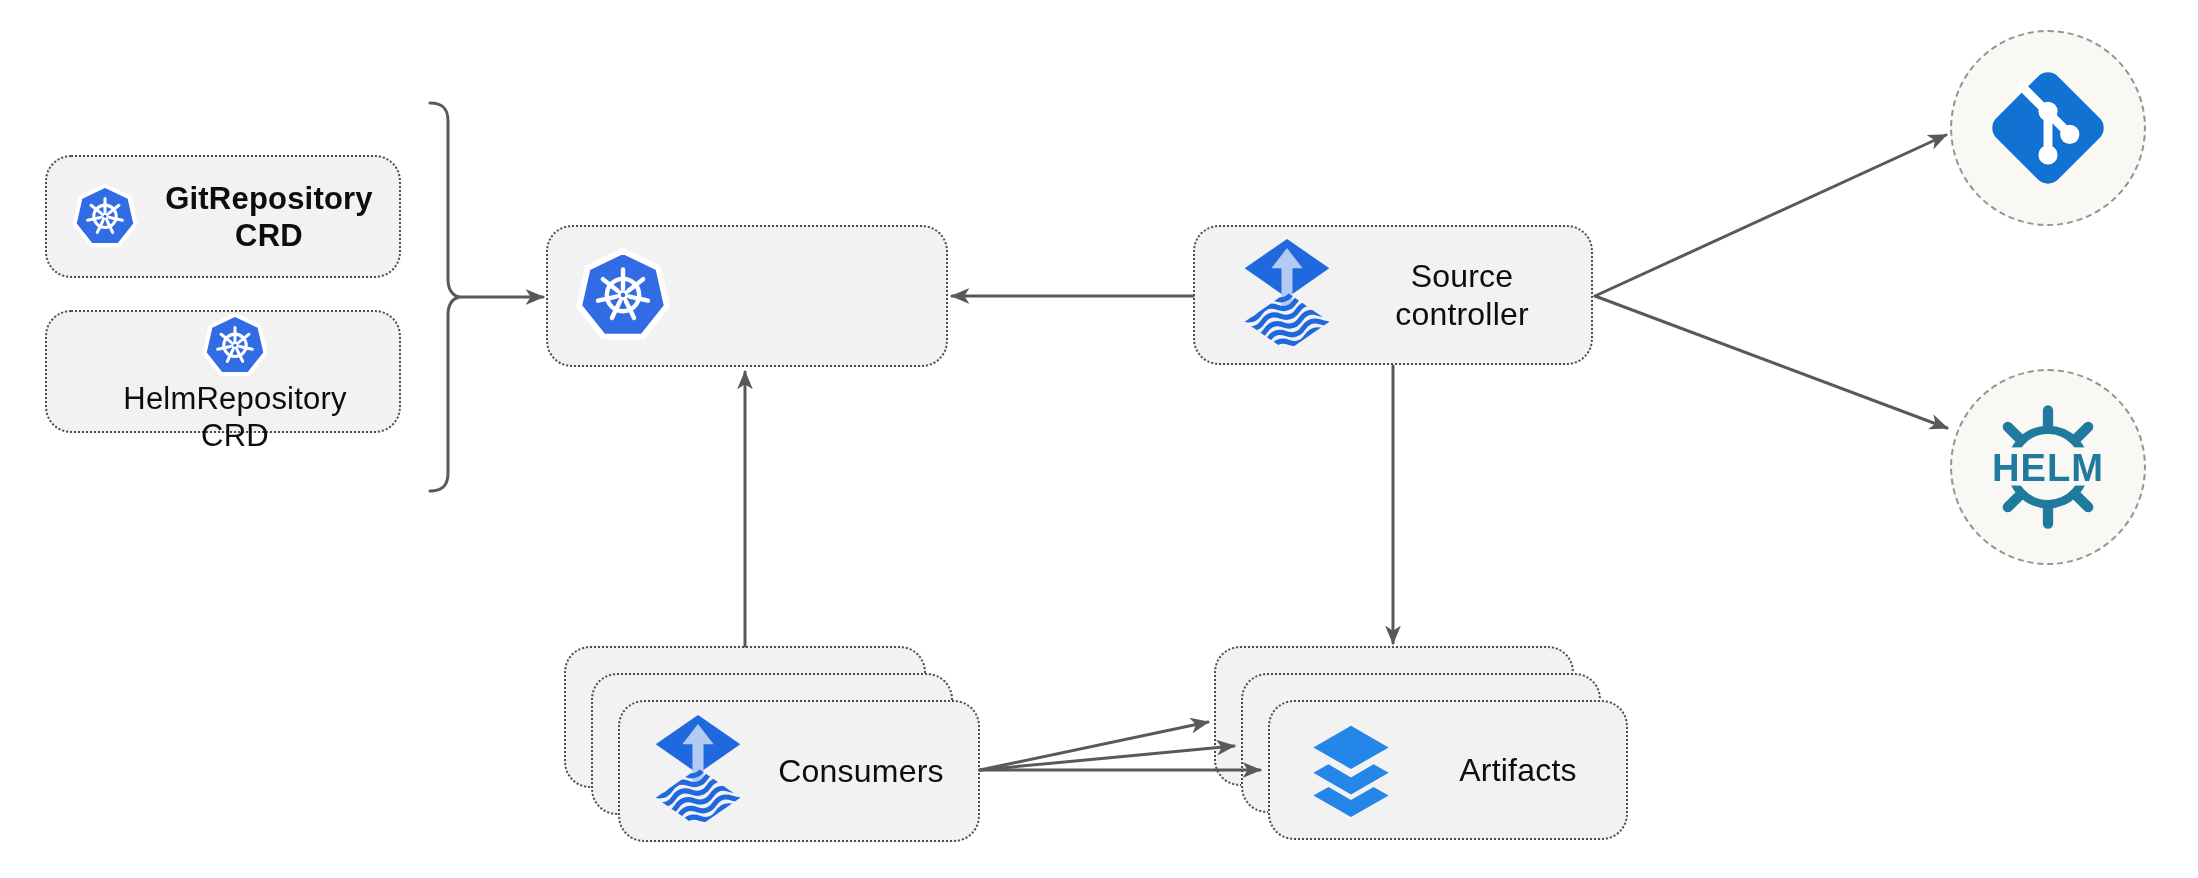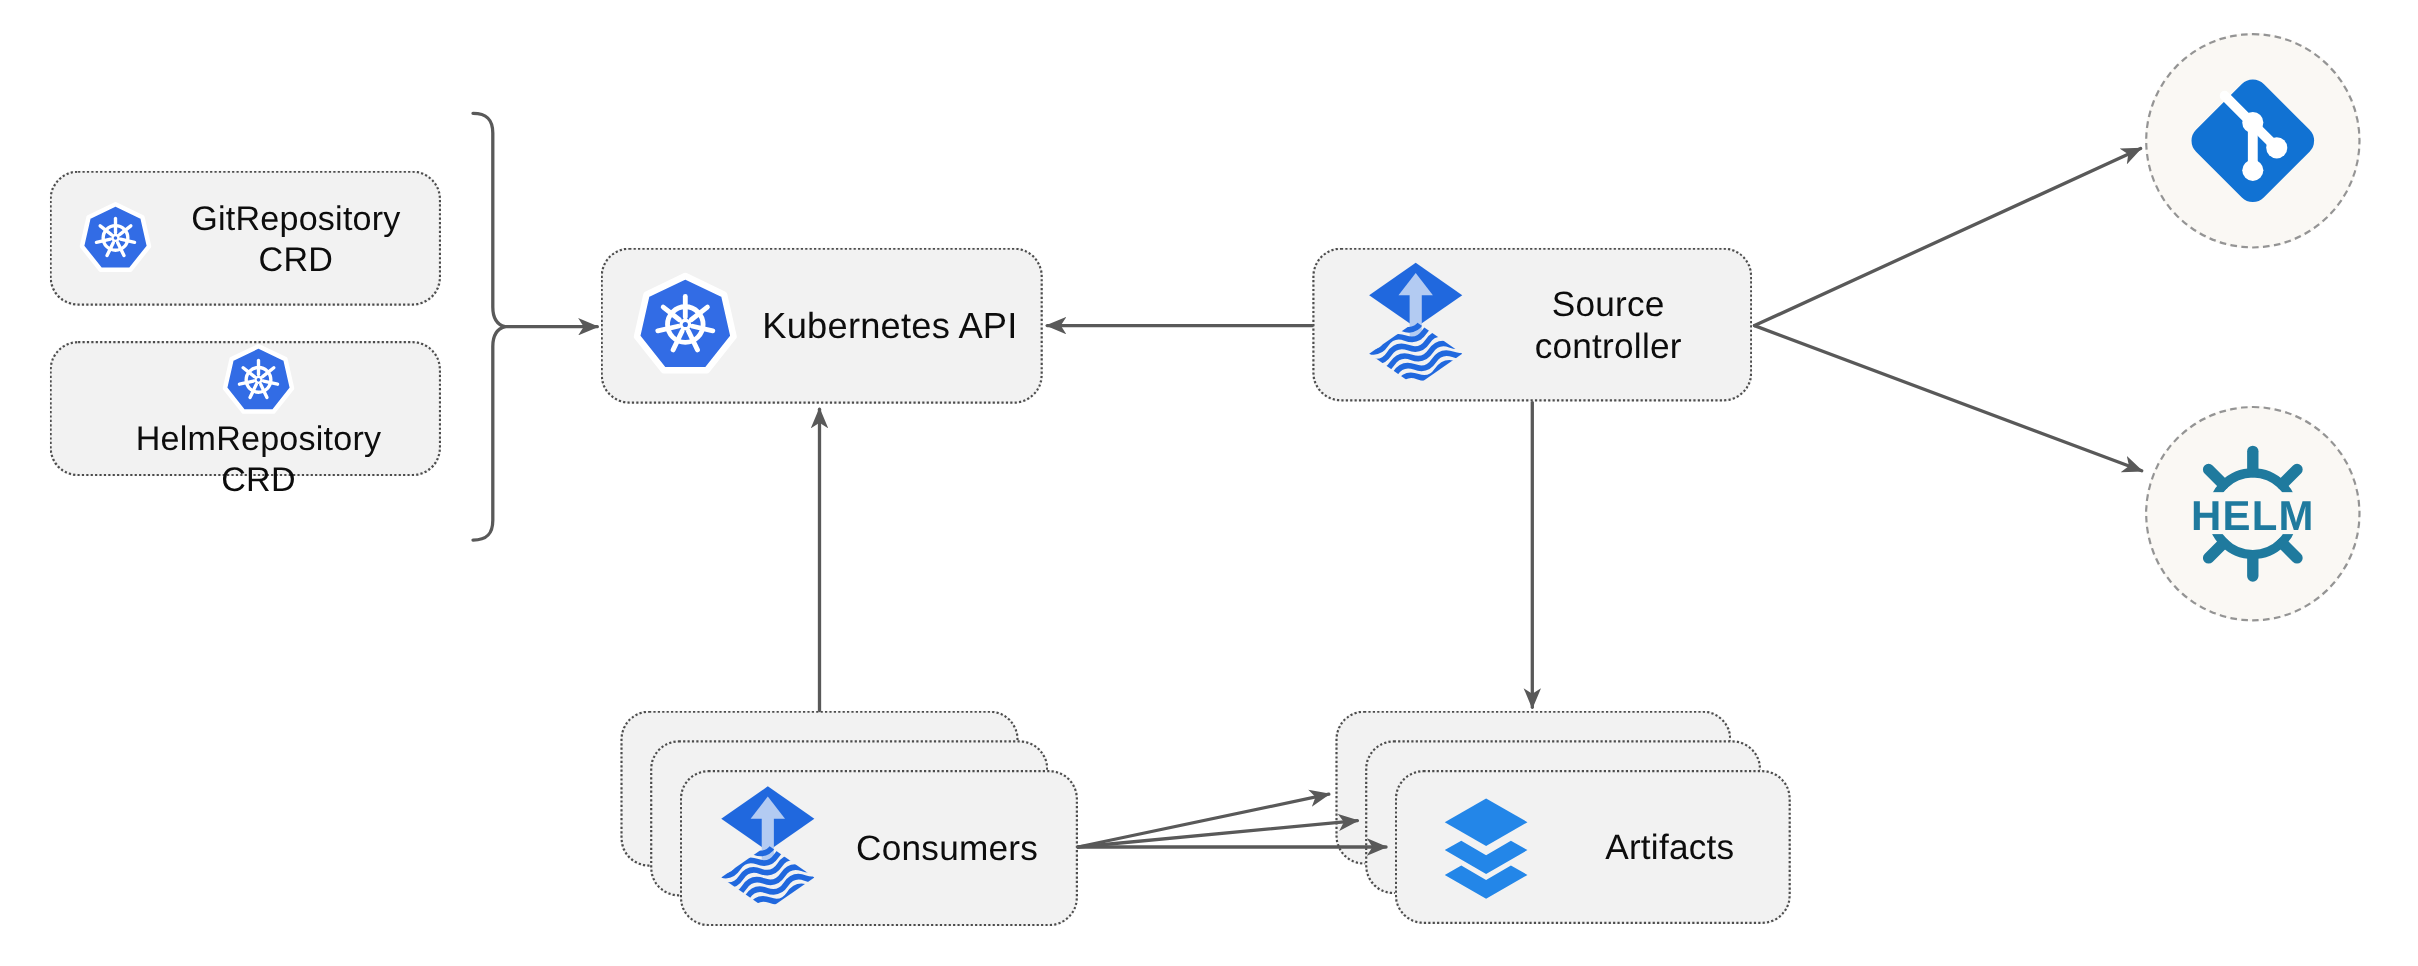--- a/index.html
+++ b/index.html
@@ -119,41 +119,40 @@
       </g>
     </defs>
   </svg>
 
   <div class="node" style="left:45px;top:155px;width:356px;height:123px;padding-left:24px;">
     <span class="icon-wrap">
       <svg width="68" height="68" viewBox="0 0 100 100">
           <use href="#k8s-icon"></use>
         </svg>
     </span>
-    <span class="node-label" style="font-size:31px;line-height:37px;">GitRepository
+    <span class="node-label" style="font-size:31px;line-height:37px;font-weight:bold;">GitRepository
 CRD</span>
   </div>
 
   <div class="node" style="left:45px;top:310px;width:356px;height:123px;padding-left:24px;flex-direction:column;">
     <span class="icon-wrap">
       <svg width="68" height="68" viewBox="0 0 100 100">
           <use href="#k8s-icon"></use>
         </svg>
     </span>
     <span class="node-label" style="font-size:31px;line-height:37px;">HelmRepository
 CRD</span>
   </div>
 
   <div class="node" style="left:546px;top:225px;width:402px;height:142px;padding-left:26px;">
     <span class="icon-wrap">
       <svg width="98" height="98" viewBox="0 0 100 100">
           <use href="#k8s-icon"></use>
         </svg>
     </span>
-    <span class="node-label" style="font-size:33px;">Kubernetes API</span>
   </div>
 
   <div class="node" style="left:1193px;top:225px;width:400px;height:140px;padding-left:46px;">
     <span class="icon-wrap">
       <svg width="92" height="116" viewBox="0 0 100 126">
           <use href="#flux-icon"></use>
         </svg>
     </span>
     <span class="node-label">Source
 controller</span>

